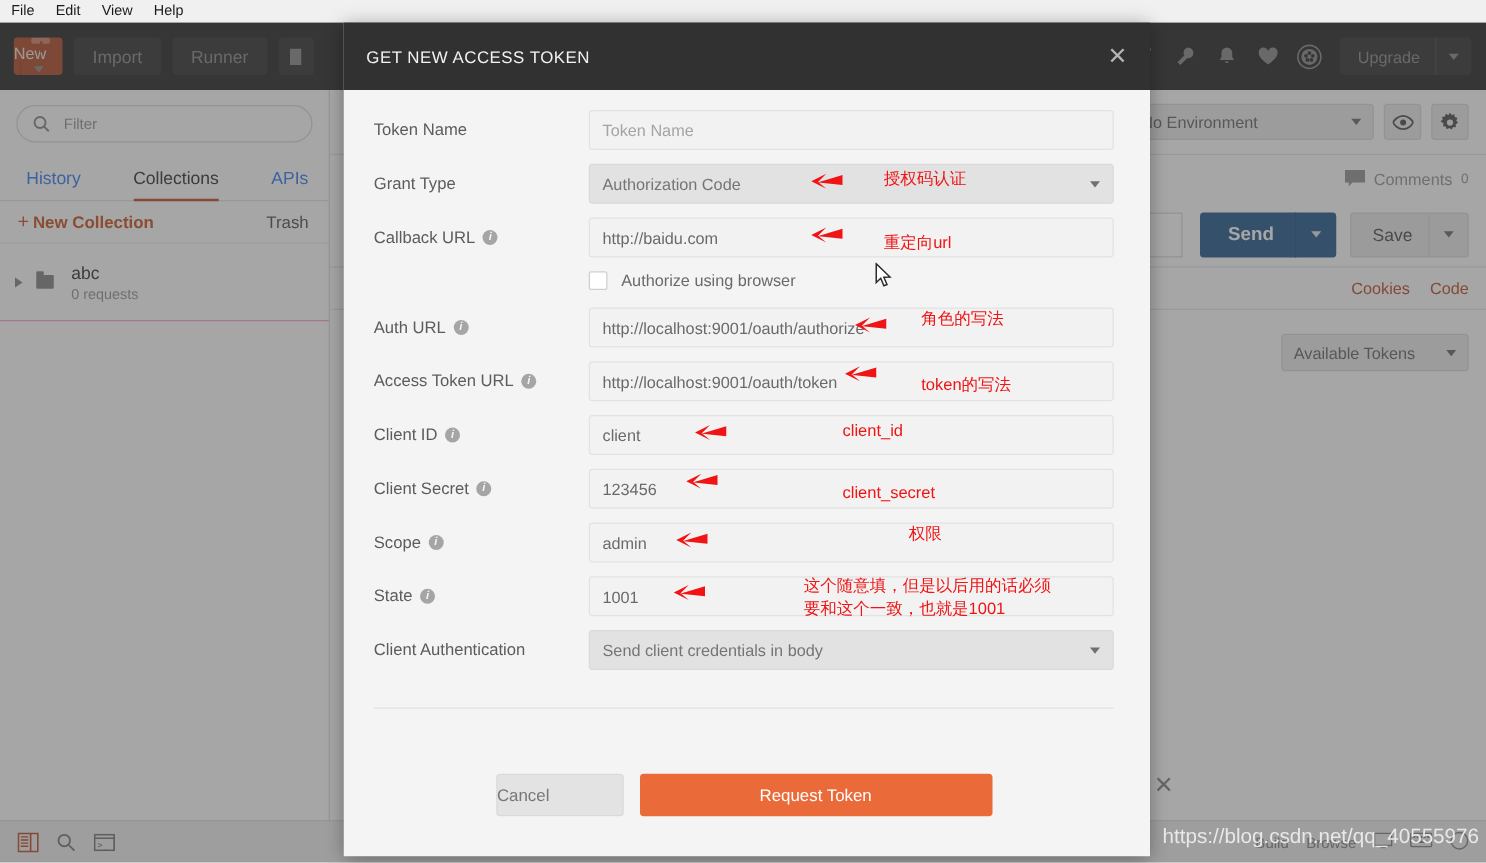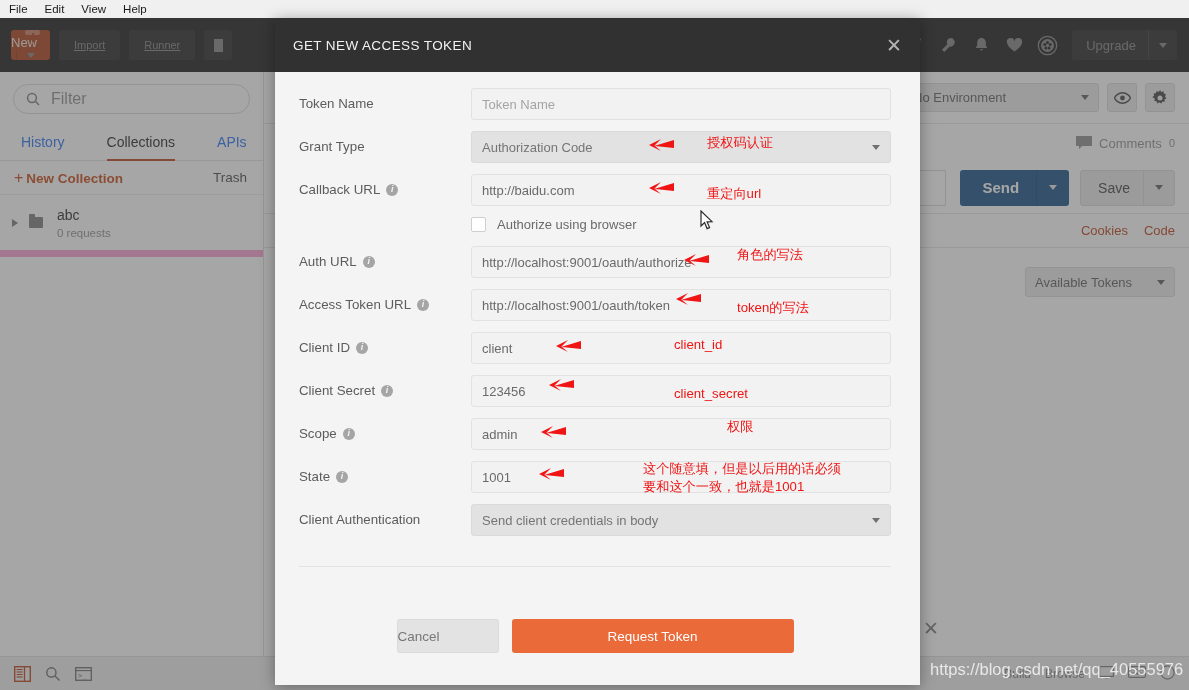--- a/index.html
+++ b/index.html
@@ -57,21 +57,21 @@
   .btn-new .plusbox:after  { top: 6.5px; left: 3px; height: 2px; width: 9px; }
   .btn-new .lbl { padding-right: 13px; }
   .btn-new .caretzone {
     border-left: 1px solid #a04a2a; height: 30px;
     display: flex; align-items: center; padding: 0 10px;
   }
   .tb-btn {
     margin-left: 9px; height: 30px; padding: 0 15px;
     background: #3c3c3c; border-radius: 3px;
     display: flex; align-items: center;
-    color: #8f8f8f; font-size: 11px; text-decoration: underline;
+    color: #8f8f8f; font-size: 14px;
   }
   .tb-sq {
     margin-left: 9px; width: 28px; height: 30px;
     background: #3c3c3c; border-radius: 3px;
     display: flex; align-items: center; justify-content: center;
   }
   .tb-sq i { display: block; width: 9px; height: 13px; background: #8f8f8f; }
   #tb-right {
     margin-left: auto; display: flex; align-items: center;
     padding-right: 12px;
@@ -100,21 +100,21 @@
   
   #sidebar {
     position: absolute; top: 54px; left: 0;
     width: 264px; height: 618px;
     background: #fff; border-right: 1px solid #e0e0e0;
   }
   #filterbox {
     margin: 12px 13px 0 13px; height: 30px;
     border: 1px solid #dcdcdc; border-radius: 15px;
     display: flex; align-items: center; padding: 0 12px;
-    color: #9a9a9a; font-size: 16px;
+    color: #9a9a9a; font-size: 12px;
   }
   #filterbox .mag { margin-right: 11px; display: flex; }
   #tabs {
     margin-top: 12px; display: flex;
     border-bottom: 1px solid #e6e6e6; font-size: 14px;
   }
   #tabs .tab {
     padding: 7px 0 9px 0; margin: 0 21px;
     color: #3b82f6; border-bottom: 2px solid transparent;
     position: relative; top: 1px;
@@ -122,21 +122,21 @@
   #tabs .tab.active { color: #3a3a3a; border-bottom-color: #c0552f; }
   #collrow {
     display: flex; align-items: center; height: 34px;
     border-bottom: 1px solid #eee; font-size: 13.5px;
   }
   #collrow .newcoll { color: #cc5c2e; margin-left: 14px; font-weight: bold; }
   #collrow .newcoll .pl { font-weight: normal; font-size: 16px; margin-right: 3px; }
   #collrow .trash { margin-left: auto; margin-right: 16px; color: #5a5a5a; }
   #coll-item {
     display: flex; align-items: center; height: 62px;
-    border-bottom: 7px solid #f9a8d4; padding-left: 12px;
+    border-bottom: 1px solid #f9a8d4; padding-left: 12px;
   }
   #coll-item .arrow {
     width: 0; height: 0; border-top: 4px solid transparent;
     border-bottom: 4px solid transparent; border-left: 6px solid #8a8a8a;
     margin-right: 11px;
   }
   #coll-item .folder {
     width: 14px; height: 11px; background: #8a8a8a; margin-right: 14px;
     border-radius: 1px; position: relative;
   }

